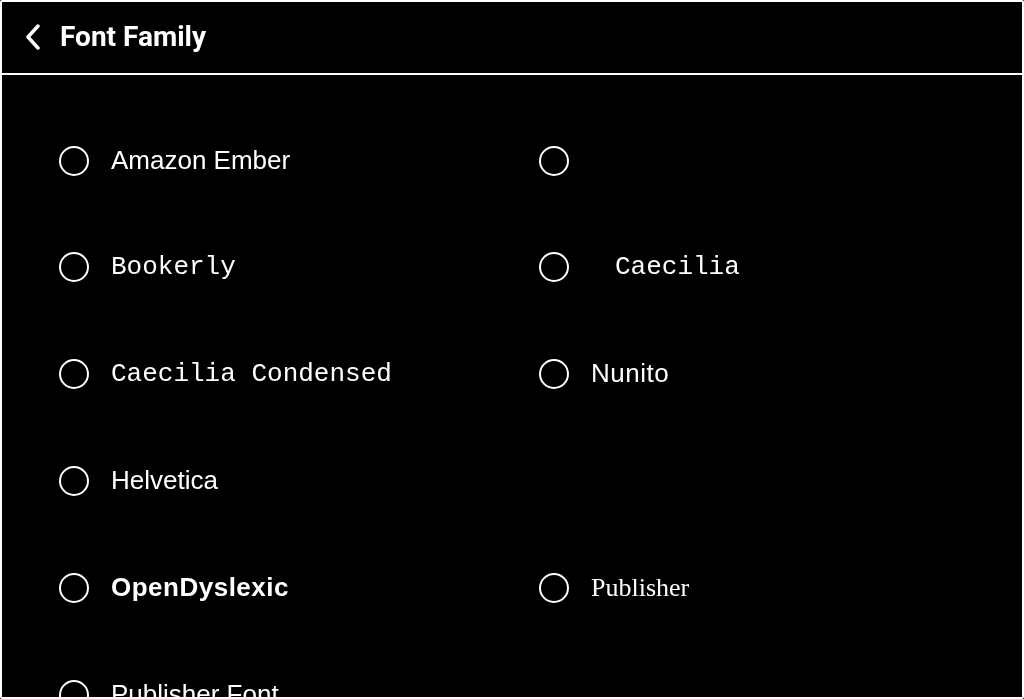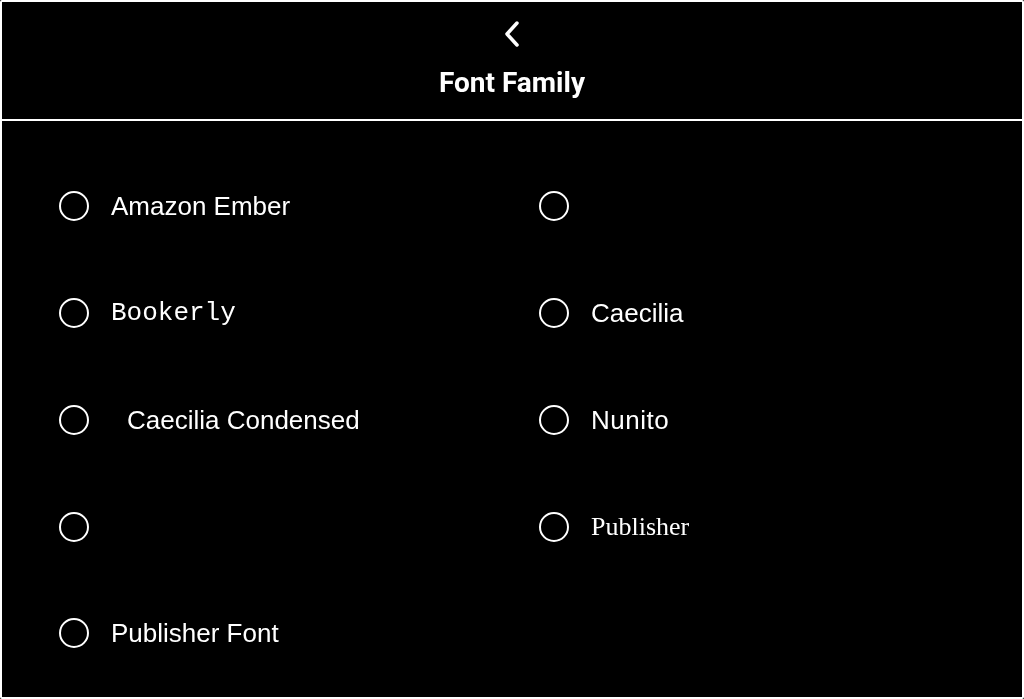--- a/index.html
+++ b/index.html
@@ -16,21 +16,20 @@
       overflow: hidden;
       border: 2px solid #fff;
       border-radius: 2px;
     }
     .header {
       display: flex;
       align-items: center;
       padding: 18px 22px 20px 22px;
       gap: 18px;
       border-bottom: 2px solid #fff;
-      flex-direction: column;
     }
     .back-icon {
       width: 18px;
       height: 28px;
       cursor: pointer;
       display: flex;
       align-items: center;
       justify-content: center;
     }
     .back-icon svg {
@@ -49,21 +48,21 @@
       row-gap: 56px;
     }
     .col1 {
       grid-column: 1;
     }
     .col2 {
       grid-column: 2;
     }
     .option {
       display: flex;
-      align-items: flex-start;
+      align-items: flex-end;
       gap: 22px;
       cursor: pointer;
       padding: 6px 8px;
       border: 4px solid transparent;
     }
     .option.highlighted {
       border: 4px solid #7a1a1a;
     }
     .radio {
       width: 30px;
@@ -82,22 +81,22 @@
       background: #fff;
       border-radius: 50%;
     }
     .option-label {
       font-size: 26px;
       color: #fff;
     }
     .font-amazon-ember { font-family: "Amazon Ember", -apple-system, sans-serif; font-weight: 400; }
     .font-baskerville { font-family: Baskerville, "Libre Baskerville", Georgia, serif; }
     .font-bookerly { font-family: Liberation Mono, monospace; }
-    .font-caecilia { font-family: Liberation Sans, sans-serif; font-weight: 400; }
-    .font-caecilia-cond { font-family: Liberation Sans, sans-serif; font-stretch: condensed; margin-left: 16px; }
+    .font-caecilia { font-family: Liberation Mono, monospace; font-weight: 400; margin-left: 24px; }
+    .font-caecilia-cond { font-family: Liberation Mono, monospace; font-stretch: condensed; }
     .font-futura { font-family: Futura, "Trebuchet MS", sans-serif; letter-spacing: 0.5px; }
     .font-helvetica { font-family: Helvetica, Arial, sans-serif; }
     .font-nunito { font-family: Nunito, -apple-system, sans-serif; }
     .font-opendyslexic { font-family: "OpenDyslexic", "Comic Sans MS", sans-serif; font-weight: 600; letter-spacing: 0.5px; }
     .font-palatino { font-family: Palatino, "Palatino Linotype", Georgia, serif; }
     .font-publisher { font-family: -apple-system, Arial, sans-serif; }
   </style>
 </head>
 <body>
 
@@ -131,23 +130,28 @@
 
   <div class="option col1">
     <div class="radio"></div>
     <div class="option-label font-caecilia-cond">Caecilia Condensed</div>
   </div>
   <div class="option col2">
     <div class="radio"></div>
     <div class="option-label font-futura">Nunito</div>
   </div>
 
+  <div class="option col1">
+    <div class="radio"></div>
+    <div class="option-label font-helvetica">Helvetica</div>
+  </div>
 
   <div class="option col1">
     <div class="radio"></div>
+    <div class="option-label font-opendyslexic">OpenDyslexic</div>
   </div>
   <div class="option col2">
     <div class="radio"></div>
     <div class="option-label font-palatino">Publisher</div>
   </div>
 
   <div class="option col1">
     <div class="radio"></div>
     <div class="option-label font-publisher">Publisher Font</div>
   </div>

